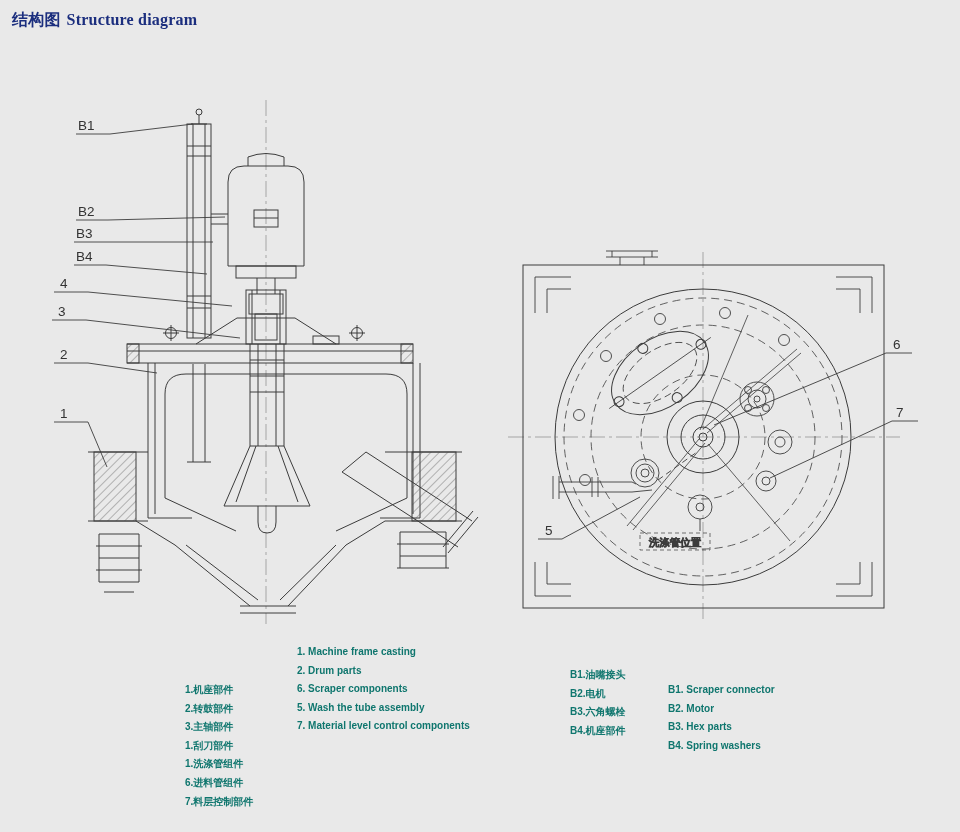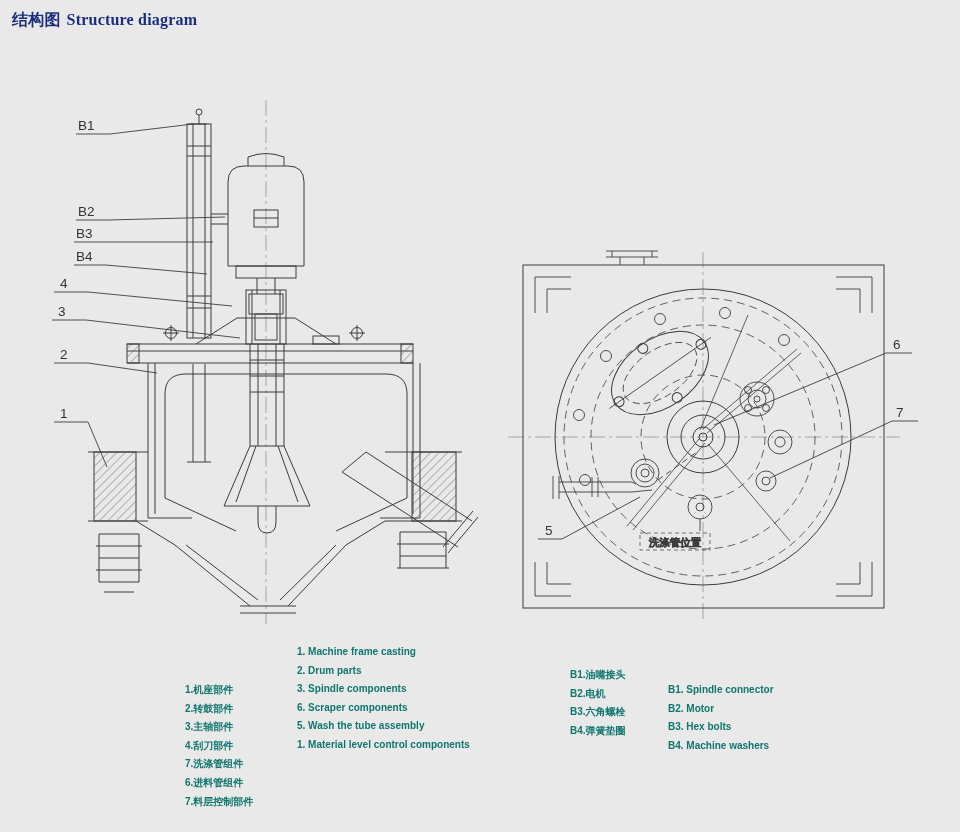--- a/index.html
+++ b/index.html
@@ -310,42 +310,41 @@
       <polyline points="918,421 892,421 770,478"></polyline>
       <text x="545" y="535" font-size="13.5" fill="#333" stroke="none">5</text>
       <polyline points="538,539 562,539 640,497"></polyline>
     </g>
   </svg>
 
   <div class="legend-col col-zh-num">
     <div>1.机座部件</div>
     <div>2.转鼓部件</div>
     <div>3.主轴部件</div>
-    <div>4.刮刀部件</div>
-    <div>7.洗涤管组件</div>
+    <div>1.刮刀部件</div>
+    <div>1.洗涤管组件</div>
     <div>6.进料管组件</div>
     <div>7.料层控制部件</div>
   </div>
 
   <div class="legend-col col-en-num">
     <div>1. Machine frame casting</div>
     <div>2. Drum parts</div>
-    <div>3. Spindle components</div>
     <div>6. Scraper components</div>
     <div>5. Wash the tube assembly</div>
-    <div>1. Material level control components</div>
+    <div>7. Material level control components</div>
   </div>
 
   <div class="legend-col col-zh-let">
     <div>B1.油嘴接头</div>
     <div>B2.电机</div>
     <div>B3.六角螺栓</div>
-    <div>B4.弹簧垫圈</div>
+    <div>B4.机座部件</div>
   </div>
 
   <div class="legend-col col-en-let">
-    <div>B1. Spindle connector</div>
+    <div>B1. Scraper connector</div>
     <div>B2. Motor</div>
-    <div>B3. Hex bolts</div>
-    <div>B4. Machine washers</div>
+    <div>B3. Hex parts</div>
+    <div>B4. Spring washers</div>
   </div>
 
 </div>
 
 </body></html>

